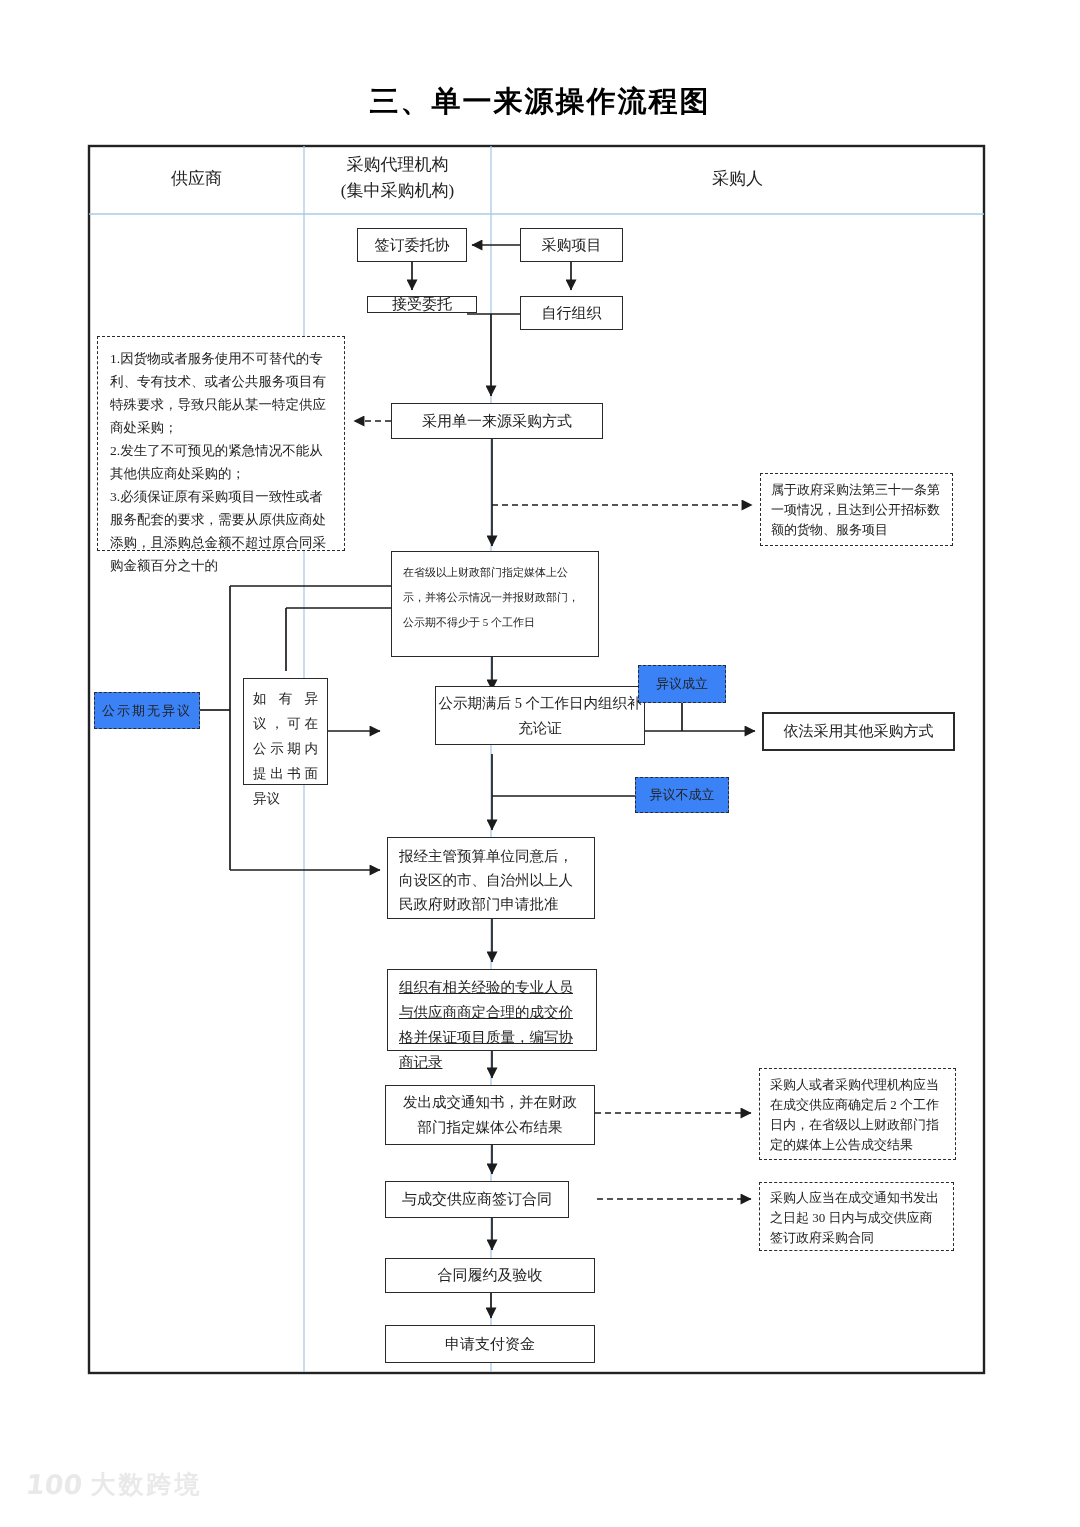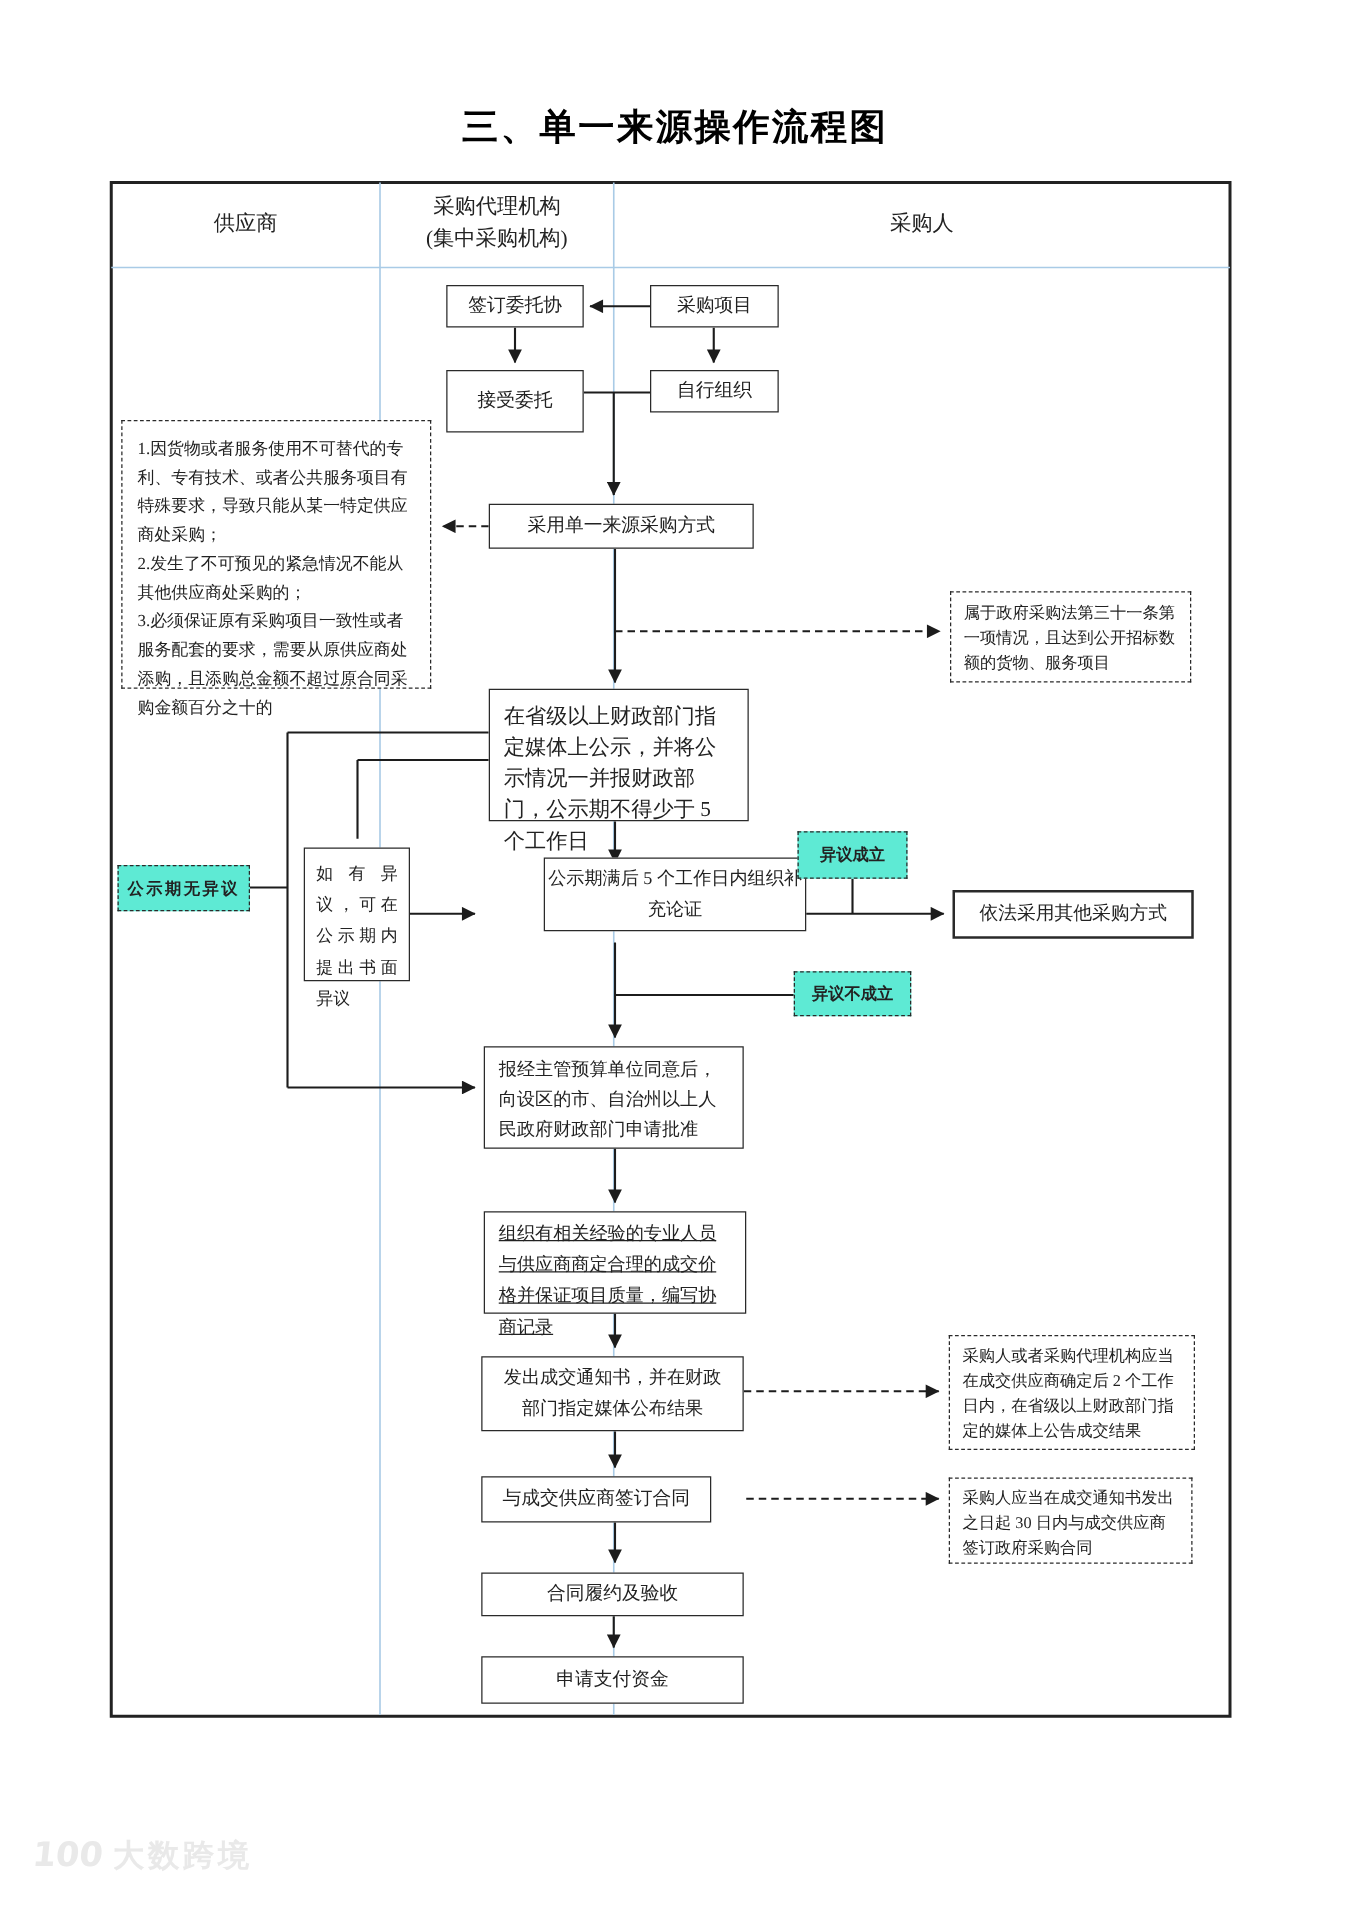--- a/index.html
+++ b/index.html
@@ -6,22 +6,22 @@
   body{font-family:"Liberation Serif","DejaVu Serif",serif;color:#1f1f1f;}
   #canvas{position:relative;width:1080px;height:1527px;background:#fff;overflow:hidden;padding-left:43px;}
   #wires{position:absolute;left:0;top:0;width:1080px;height:1527px;}
   .page-title{position:absolute;left:0;top:82px;width:1080px;text-align:center;
     font-size:29px;font-weight:bold;letter-spacing:2px;color:#000;}
   .lane-header{position:absolute;text-align:center;font-size:17px;color:#222;line-height:26px;}
   .node{position:absolute;box-sizing:border-box;border:1.6px solid #2a2a2a;background:#fff;
     display:flex;align-items:center;justify-content:center;text-align:center;
     font-size:15px;color:#222;line-height:1.5;}
   .node.blk{display:block;text-align:left;}
-  .dashedbox{position:absolute;box-sizing:border-box;border:1.6px dashed #2a2a2a;background:#5eead4;
-    font-size:13px;color:#222;display:flex;align-items:center;justify-content:center;text-align:center;font-weight:bold;}
+  .dashedbox{position:absolute;box-sizing:border-box;border:1.6px dashed #2a2a2a;background:#3b82f6;
+    font-size:13px;color:#222;display:flex;align-items:center;justify-content:center;text-align:center;}
   .notebox{position:absolute;box-sizing:border-box;border:1.6px dashed #2a2a2a;background:#fff;
     font-size:13px;color:#222;text-align:left;}
   .reasons p{margin:0;}
   .watermark{position:absolute;left:26px;top:1468px;color:#e9e9e9;font-size:25px;font-weight:bold;
     font-family:"DejaVu Sans","Liberation Sans",sans-serif;letter-spacing:3px;display:flex;align-items:center;gap:8px;}
   .watermark .logo{font-size:27px;letter-spacing:0;transform:skewX(-6deg);}
 </style>
 </head>
 <body>
 
@@ -82,24 +82,24 @@
 
   <div class="lane-header" style="left:89px;top:166px;width:215px;">供应商</div>
   <div class="lane-header" style="left:304px;top:152px;width:187px;">
     <div>采购代理机构</div>
     <div>(集中采购机构)</div>
   </div>
   <div class="lane-header" style="left:491px;top:166px;width:493px;">采购人</div>
 
   <div class="node" style="left:357px;top:228px;width:110px;height:34px;">签订委托协</div>
   <div class="node" style="left:520px;top:228px;width:103px;height:34px;">采购项目</div>
-  <div class="node" style="left:357px;top:296px;width:110px;height:50px;">接受委托</div>
+  <div class="node" style="left:367px;top:296px;width:110px;height:17px;">接受委托</div>
   <div class="node" style="left:520px;top:296px;width:103px;height:34px;">自行组织</div>
   <div class="node" style="left:391px;top:403px;width:212px;height:36px;">采用单一来源采购方式</div>
-  <div class="node blk" style="left:391px;top:551px;width:208px;height:106px;font-size:17px;line-height:25px;padding:8px 11px;">在省级以上财政部门指定媒体上公示，并将公示情况一并报财政部门，公示期不得少于 5 个工作日</div>
+  <div class="node blk" style="left:391px;top:551px;width:208px;height:106px;font-size:11px;line-height:25px;padding:8px 11px;">在省级以上财政部门指定媒体上公示，并将公示情况一并报财政部门，公示期不得少于 5 个工作日</div>
   <div class="node blk" style="left:243px;top:678px;width:85px;height:107px;font-size:13.5px;line-height:25px;padding:7px 9px;text-align:justify;">如有异议，可在公示期内提出书面异议</div>
   <div class="node" style="left:387px;top:686px;width:210px;height:59px;font-size:14.5px;line-height:25px;margin-left:48px;">公示期满后 5 个工作日内组织补充论证</div>
   <div class="node" style="left:762px;top:712px;width:193px;height:39px;border-width:2px;">依法采用其他采购方式</div>
   <div class="node blk" style="left:387px;top:837px;width:208px;height:82px;font-size:14.5px;line-height:24px;padding:6px 11px;">报经主管预算单位同意后，向设区的市、自治州以上人民政府财政部门申请批准</div>
   <div class="node blk" style="left:387px;top:969px;width:210px;height:82px;font-size:14.5px;line-height:25px;padding:5px 11px;text-decoration:underline;">组织有相关经验的专业人员与供应商商定合理的成交价格并保证项目质量，编写协商记录</div>
   <div class="node" style="left:385px;top:1085px;width:210px;height:60px;font-size:14.5px;line-height:25px;padding:0 14px;">发出成交通知书，并在财政部门指定媒体公布结果</div>
   <div class="node" style="left:385px;top:1181px;width:184px;height:37px;">与成交供应商签订合同</div>
   <div class="node" style="left:385px;top:1258px;width:210px;height:35px;">合同履约及验收</div>
   <div class="node" style="left:385px;top:1325px;width:210px;height:38px;">申请支付资金</div>
 

